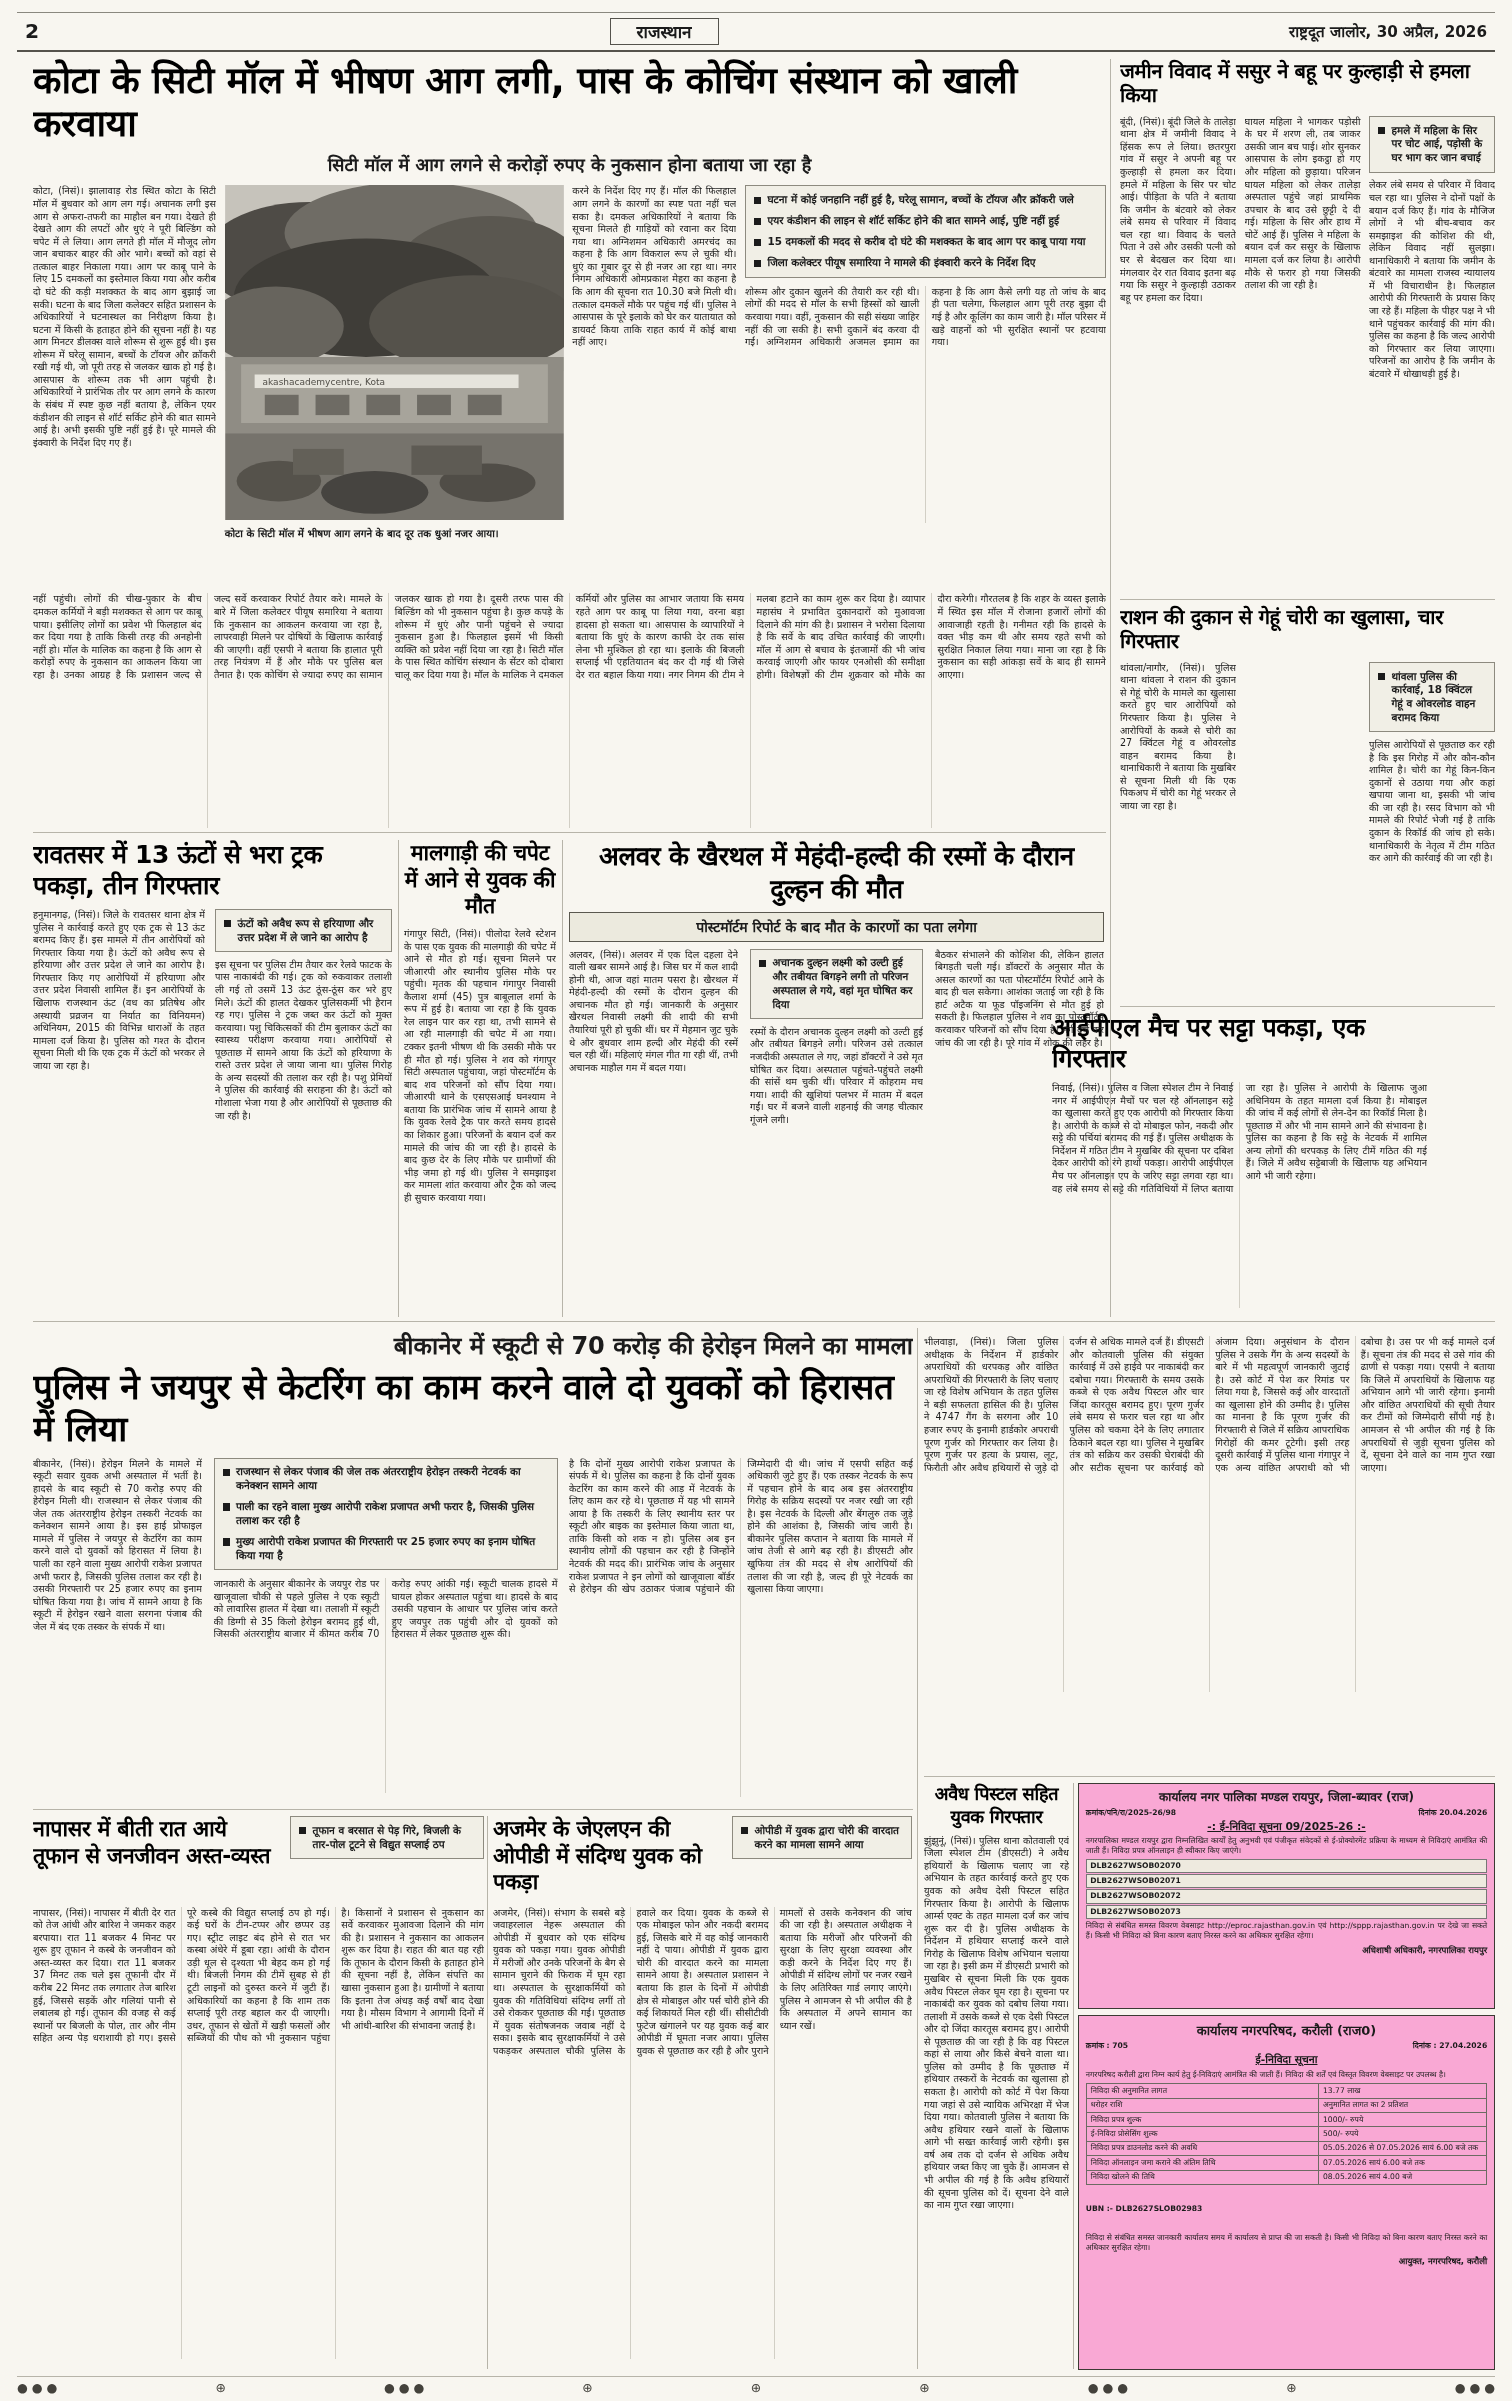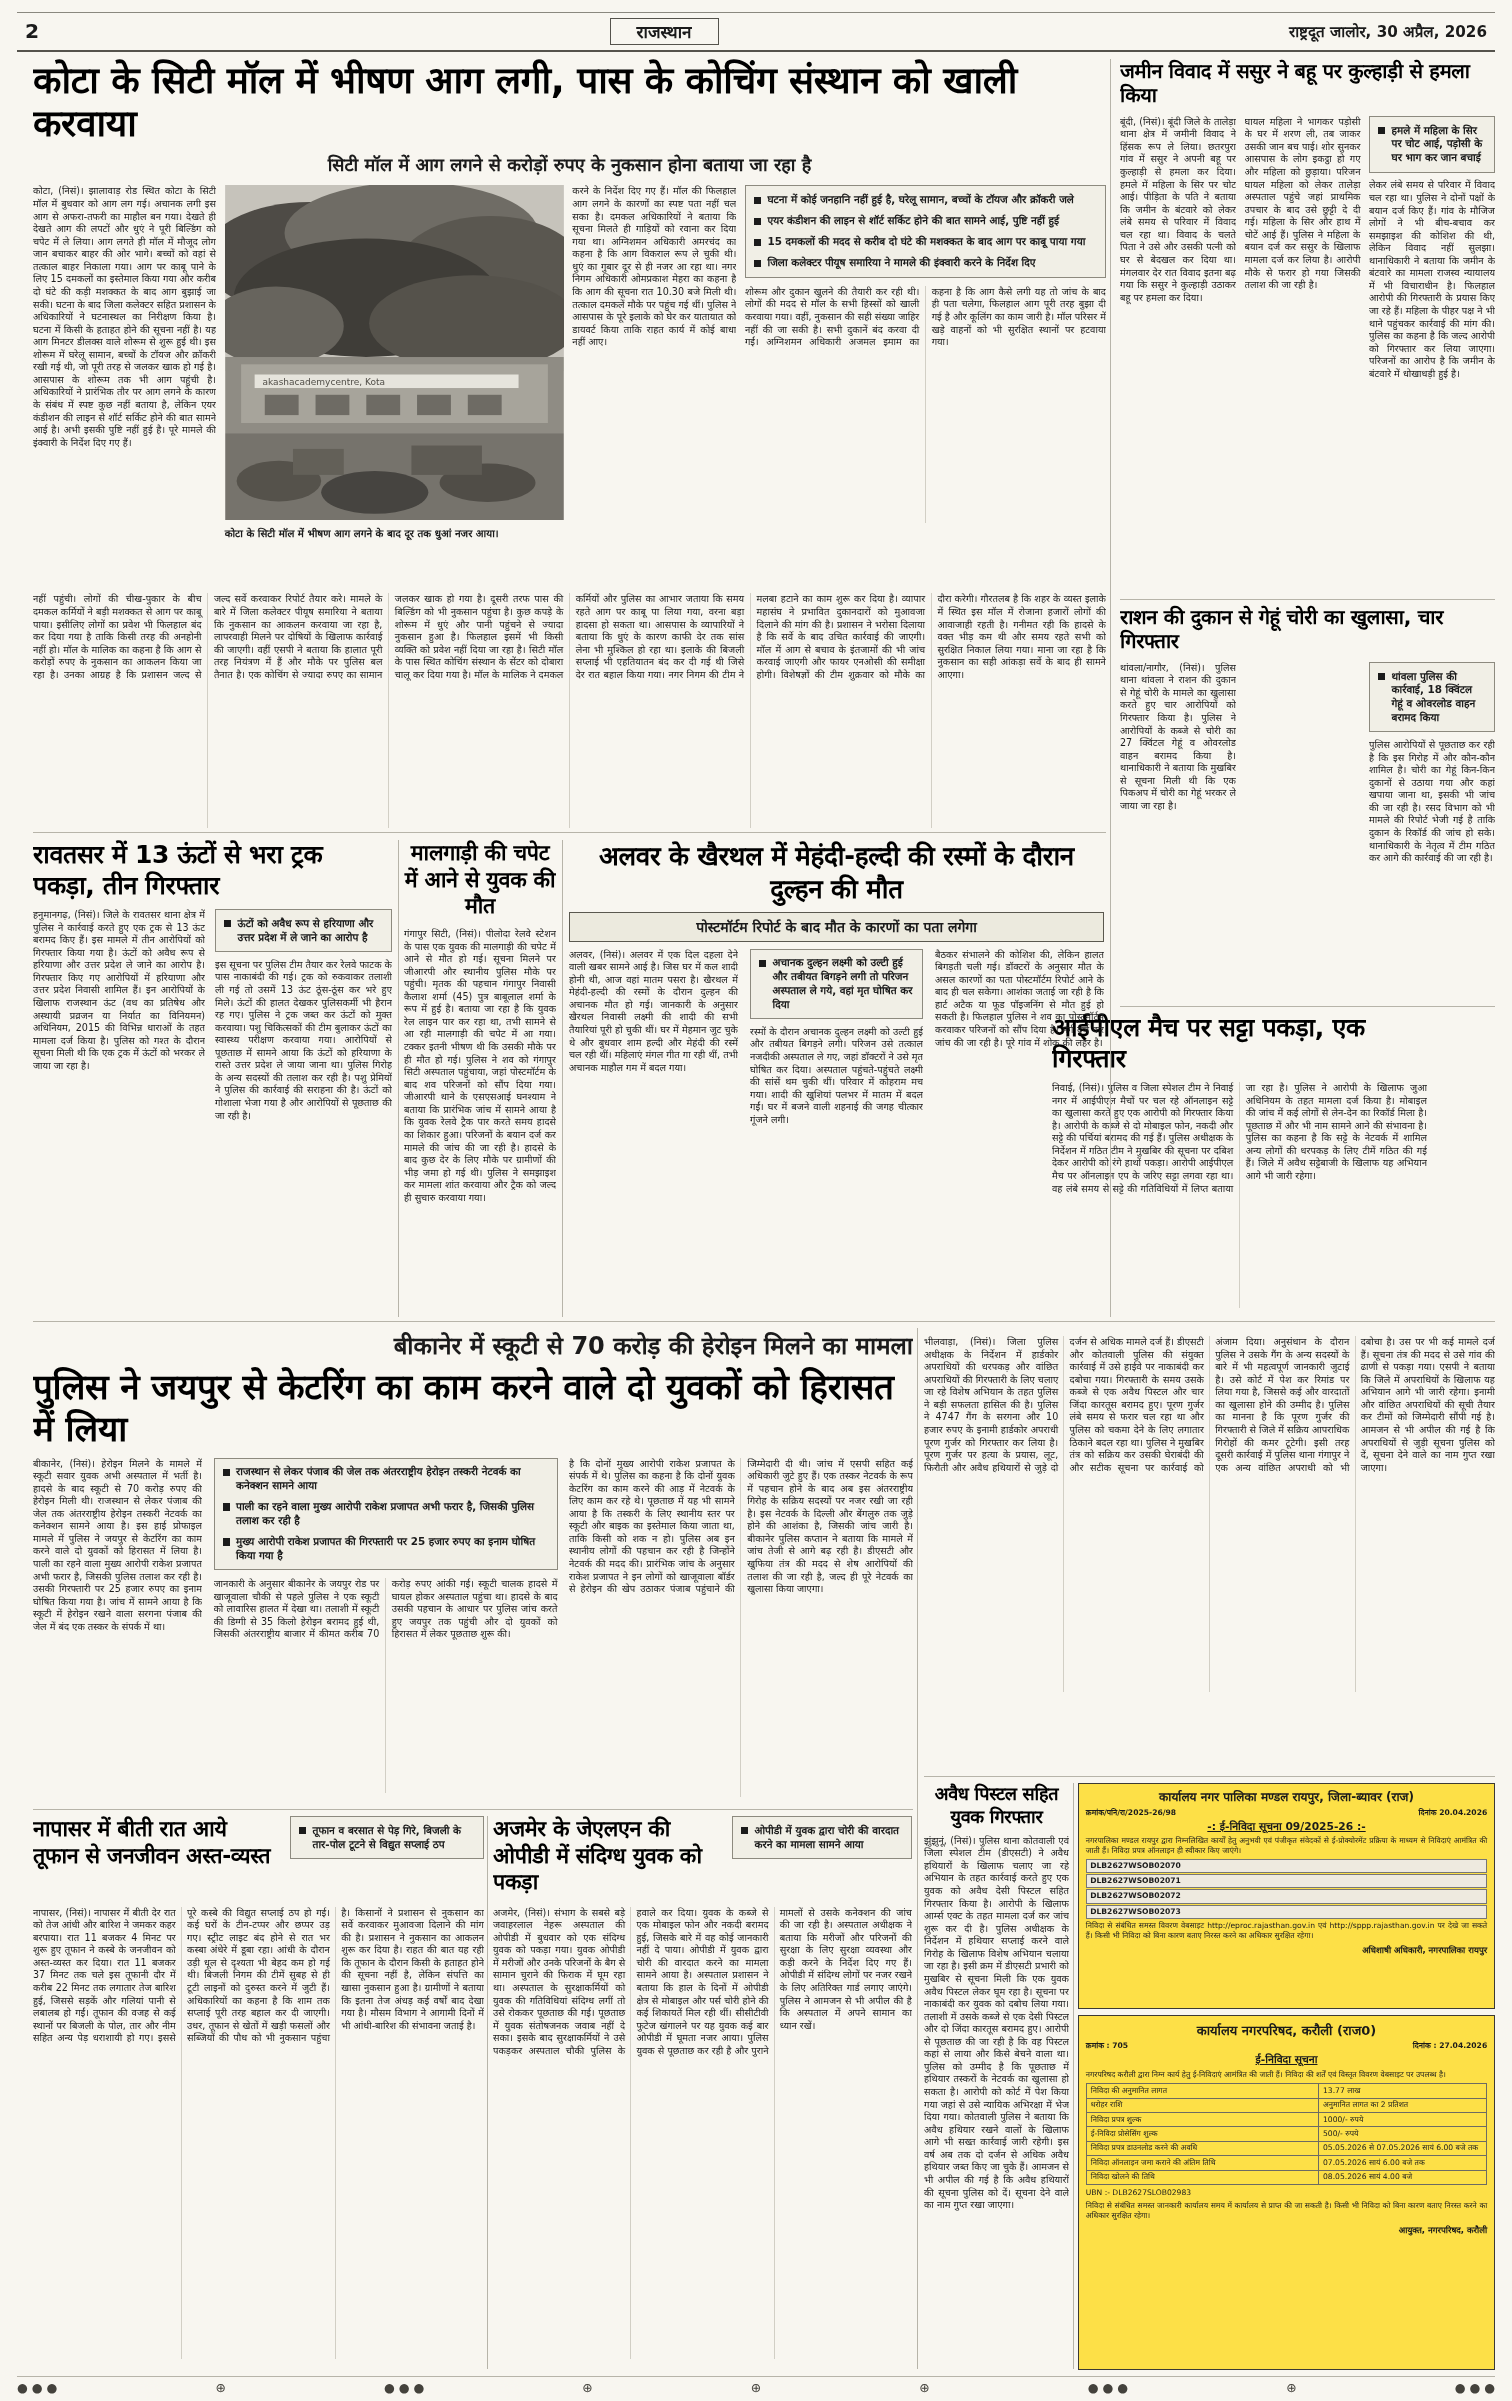--- a/index.html
+++ b/index.html
@@ -38,31 +38,31 @@
             font-size:14px;text-align:center;padding:4.5px 3.4px;margin:6.8px 0}
   .bulletbox{border:1.1px solid #8d8a7f;background:#f1efe6;padding:6.8px 8px}
   .b-item{display:flex;gap:6.2px;margin-bottom:7.3px}
   .b-item:last-child{margin-bottom:0}
   .sq{flex:none;width:7.3px;height:7.3px;background:#1b1b1b;margin-top:3.4px}
   .b-txt{font-weight:700;font-size:10.4px;line-height:1.32;text-align:left}
   .caption{font-weight:700;font-size:10.2px;line-height:1.3;margin-top:4.5px;text-align:left}
   .row{display:flex;justify-content:space-between}
   figure{display:block}
   
-  .notice{border:1.1px solid #3c3a34;background:#fde047;padding:5.6px 6.8px;font-size:7.6px;line-height:1.32}
+  .notice{border:1.1px solid #3c3a34;background:#f9a8d4;padding:5.6px 6.8px;font-size:7.6px;line-height:1.32}
   .n-office{font-weight:700;text-align:center;font-size:12px}
   .n-office2{font-weight:700;text-align:center;font-size:13px}
   .n-refrow{display:flex;justify-content:space-between;font-size:7.6px;margin:2.3px 0;font-weight:700}
   .n-title{font-weight:700;text-align:center;font-size:10.7px;margin:2.3px 0;text-decoration:underline}
   .n-small{text-align:justify;margin:2.3px 0}
   .n-ubn{font-weight:700;font-size:7.6px;border:0.6px solid #777;padding:1.1px 3.4px;margin:1.1px 0;background:#eeeadf}
   .n-table{width:100%;border-collapse:collapse;margin:3.4px 0}
   .n-table td{border:0.6px solid #6d6b63;padding:1.7px 4px;font-size:7.6px}
   .n-table td:first-child{width:58%}
-  .n-ubnline{font-weight:400;margin:3px 0}
+  .n-ubnline{font-weight:700;margin:19px 0}
   .n-sign{font-weight:700;text-align:right;font-size:8.5px;margin-top:3.4px}
   
   .pagefoot{left:17px;top:2376px;width:1478px;display:flex;justify-content:space-between;
             align-items:center;font-size:12.4px;color:#44423c;border-top:0.6px solid #b7b4a9;padding-top:3.4px}
 </style>
 </head>
 <body>
 
 <div class="page">
 

